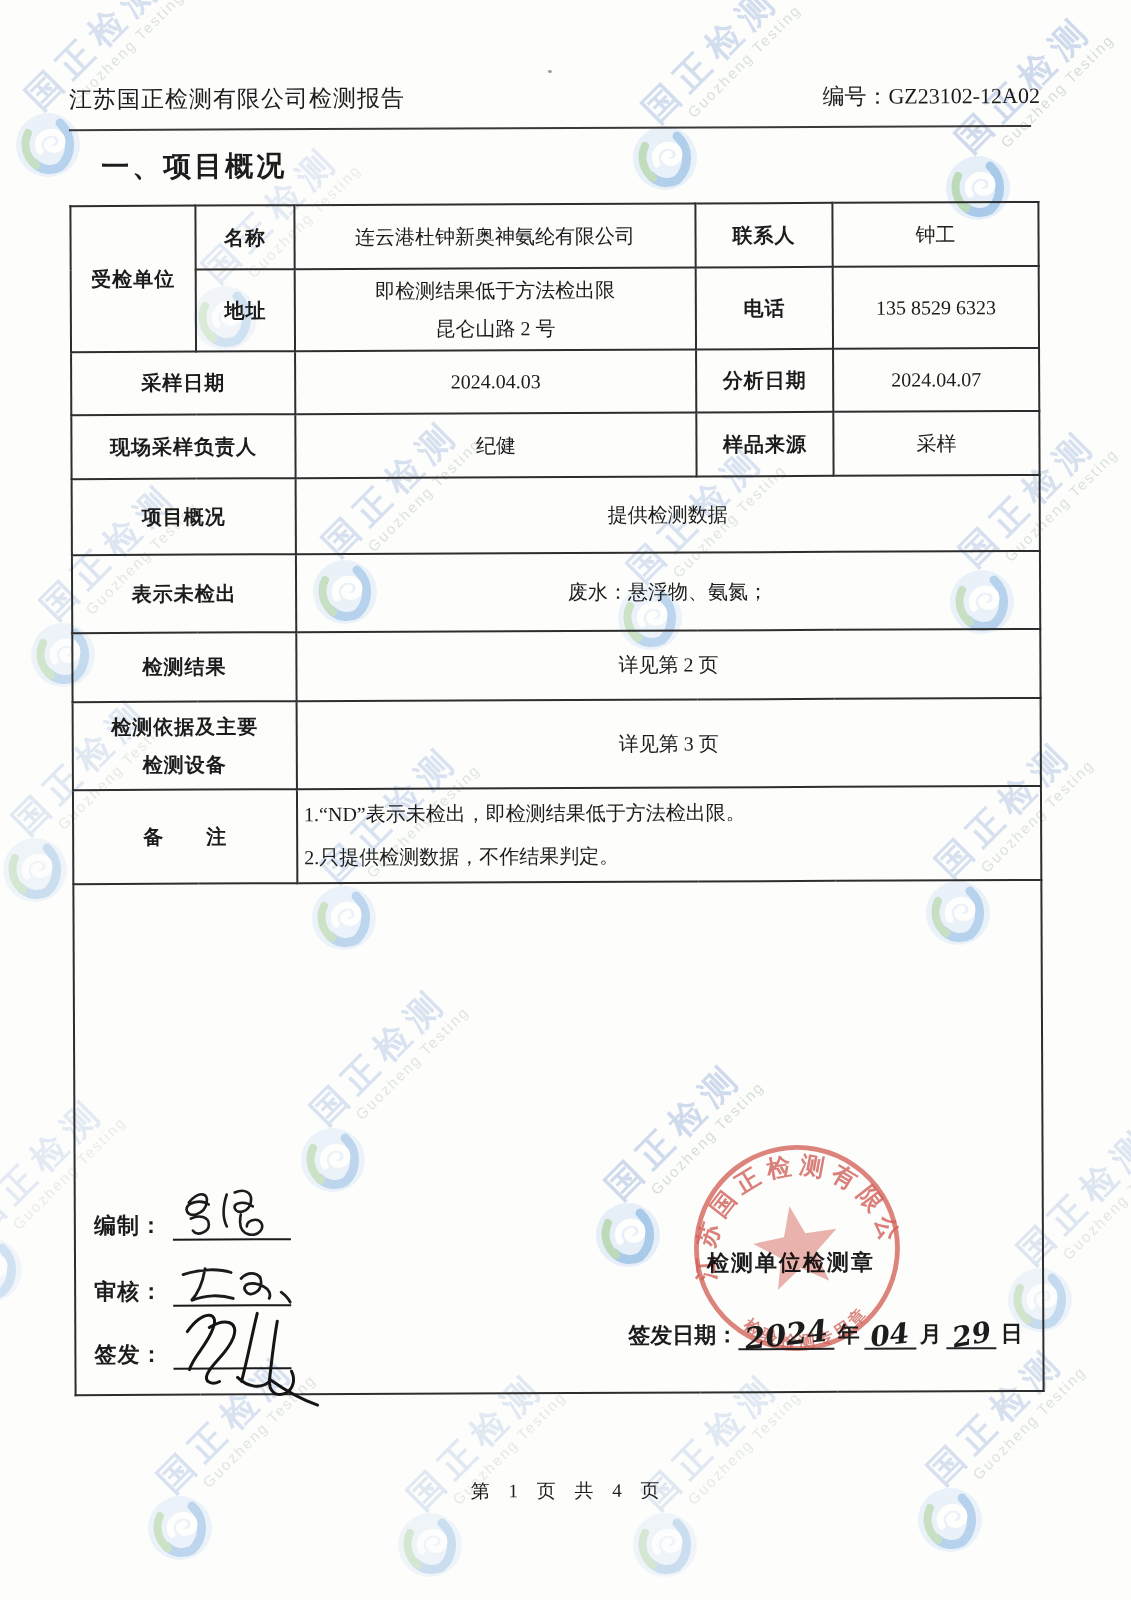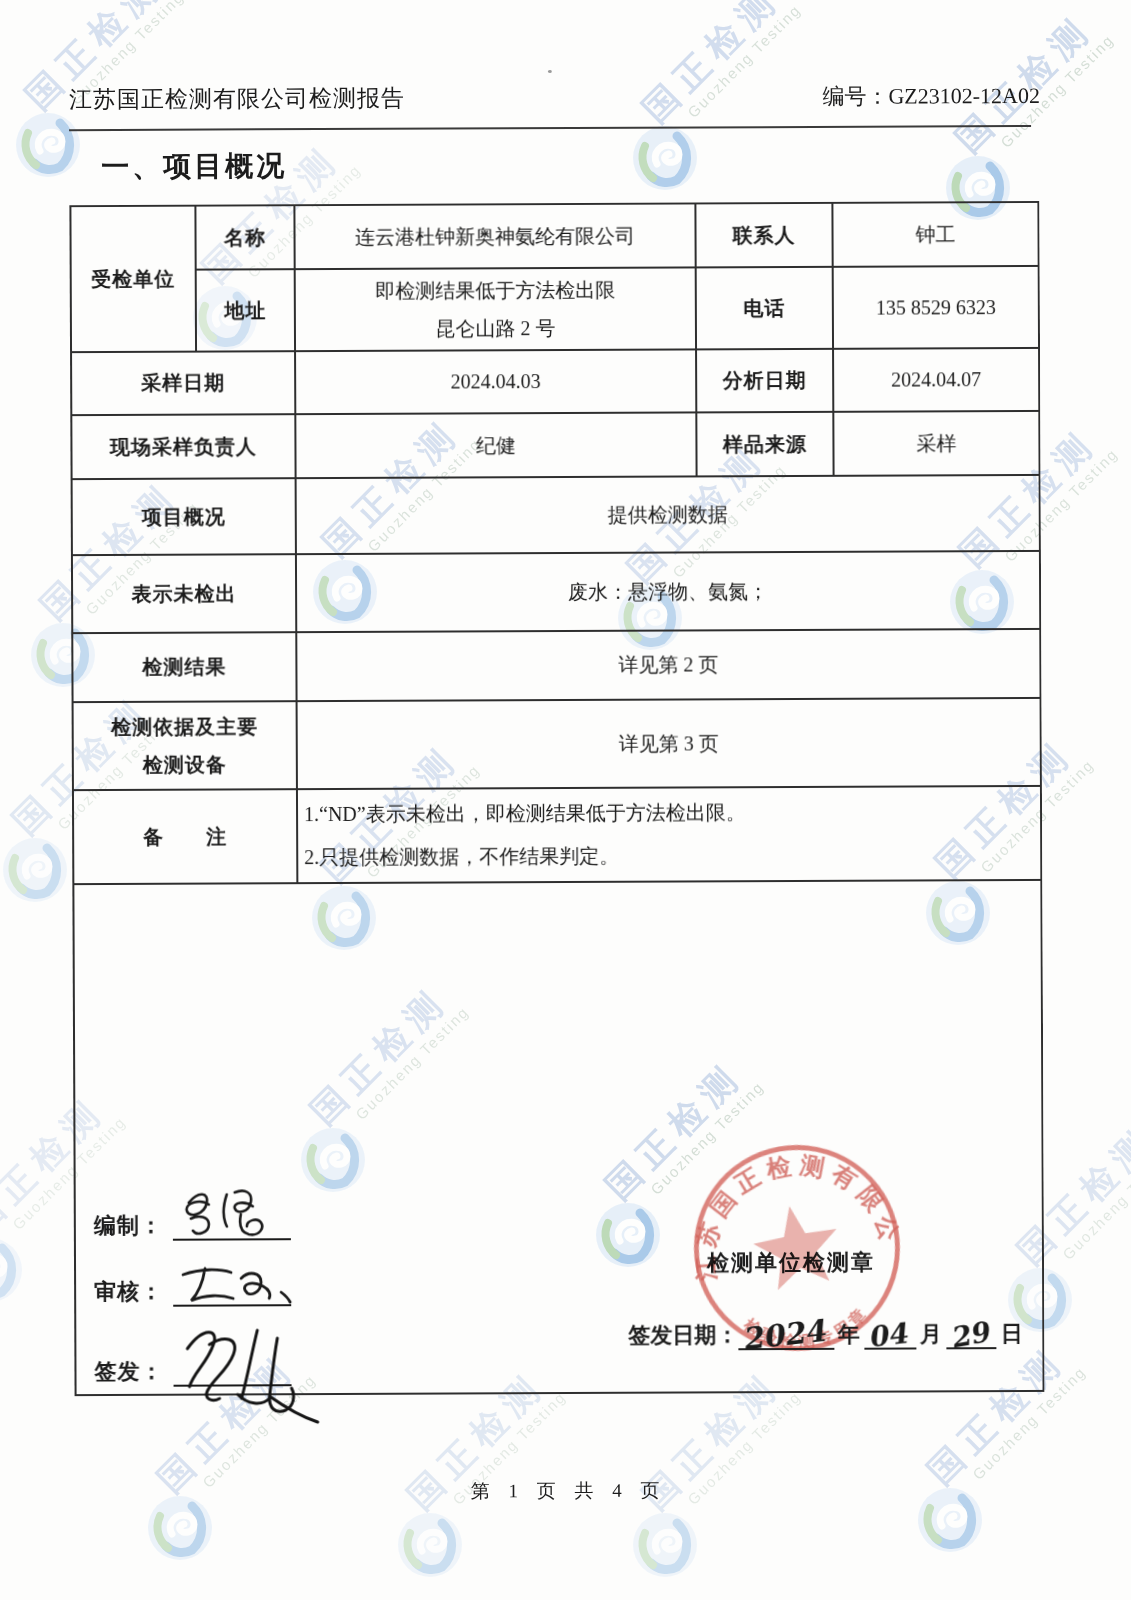--- a/index.html
+++ b/index.html
@@ -407,21 +407,21 @@
               <svg width="124" height="52" viewBox="0 0 124 52" style="left:2px; bottom:-6px;">
                 <g fill="none" stroke="#1b1b1b" stroke-width="2.8" stroke-linecap="round">
                   <path d="M8,16 C26,10 44,10 56,14 M30,10 C28,22 24,34 16,42 C30,36 46,36 58,40"></path>
                   <path d="M66,20 C74,12 86,14 86,24 C86,34 74,40 70,32 C67,26 76,22 88,28 C94,31 96,36 94,40"></path>
                   <path d="M106,34 C110,37 113,40 115,44"></path>
                 </g>
               </svg>
             </span>
           </div>
 
-          <div class="sig-row" style="top:472px">
+          <div class="sig-row" style="top:455px">
             <span class="sig-label">签发：</span>
             <span class="sig-box">
               <svg width="170" height="104" viewBox="0 0 170 104" style="left:0px; bottom:-42px;">
                 <g fill="none" stroke="#151515" stroke-width="3" stroke-linecap="round">
                   <path d="M14,26 C30,4 46,6 40,22 C34,40 20,50 16,64 M36,22 C52,12 66,16 60,32 C54,48 40,56 34,68 C30,76 38,80 46,76"></path>
                   <path d="M84,8 C78,32 74,54 68,76 M64,72 C74,82 88,84 96,76"></path>
                   <path d="M104,16 C100,38 98,58 96,74 C95,86 102,92 112,88 C120,84 122,74 118,66"></path>
                   <path d="M96,74 C110,84 126,94 144,100"></path>
                 </g>
               </svg>

